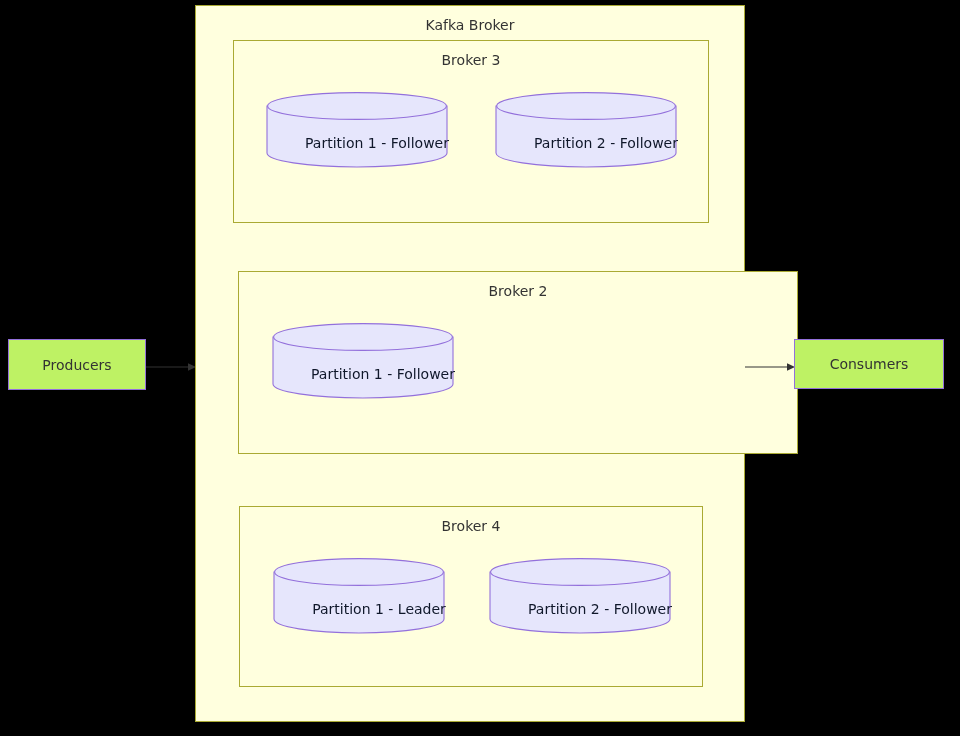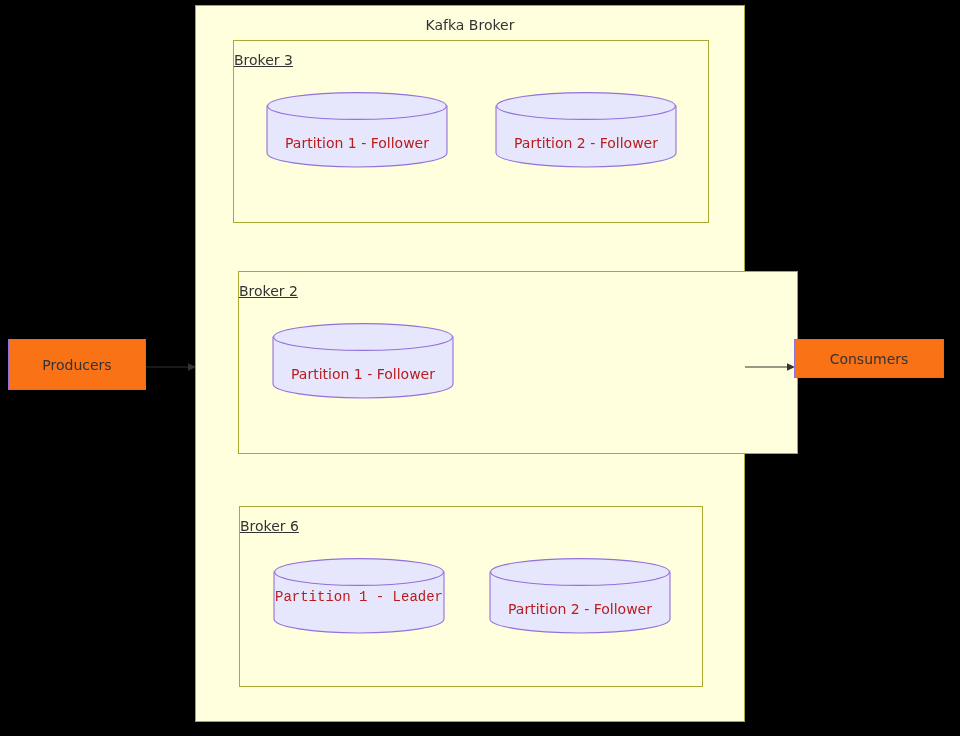--- a/index.html
+++ b/index.html
@@ -50,24 +50,24 @@
     position: absolute;
     background: #ffffde;
     border: 1px solid #aaaa33;
     box-sizing: border-box;
   }
   .broker-title {
     position: absolute;
     left: 0;
     top: 11px;
     width: 100%;
+    text-align: center;
     font-size: 14px;
     color: #333333;
     line-height: 17px;
-    text-decoration: underline;
   }
 
   #broker-3 { left: 233px; top: 40px;  width: 476px; height: 183px; }
   #broker-2 { left: 238px; top: 271px; width: 560px; height: 183px; }
   #broker-1 { left: 239px; top: 506px; width: 464px; height: 181px; }
 
   
   .cyl {
     position: absolute;
     box-sizing: border-box;
@@ -77,39 +77,40 @@
     left: 0;
     top: 0;
     overflow: visible;
   }
   .cyl-label {
     position: absolute;
     left: 0;
     width: 100%;
     text-align: center;
     font-size: 14px;
-    color: #b91c1c;
+    color: #0f172a;
     line-height: 17px;
     white-space: nowrap;
+    padding-left: 20px;
   }
 
   
   .endpoint {
     position: absolute;
-    background: #f97316;
+    background: #bef264;
     border: 1px solid #9370db;
     box-sizing: border-box;
     display: flex;
     align-items: center;
     justify-content: center;
     font-size: 14px;
     color: #333333;
   }
   #producers-box { left: 8px;  top: 339px; width: 138px; height: 51px; }
-  #consumers-box { left: 794px; top: 339px; width: 150px; height: 39px; }
+  #consumers-box { left: 794px; top: 339px; width: 150px; height: 50px; }
 
   
   .arrow {
     position: absolute;
     height: 12px;
   }
   #arrow-producers { left: 146px; top: 358px; width: 50px; }
   #arrow-consumers { left: 745px; top: 358px; width: 50px; }
 </style>
 </head>
@@ -159,28 +160,28 @@
       <svg width="180" height="75" viewBox="0 0 180 75">
         <path d="M 0 14 L 0 61 A 90 14 0 0 0 180 61 L 180 14 Z" fill="#e6e6fc" stroke="#9370db" stroke-width="1.1"></path>
         <ellipse cx="90" cy="14" rx="89.4" ry="13.4" fill="#e6e6fc" stroke="#9370db" stroke-width="1.1"></ellipse>
       </svg>
       <div class="cyl-label" style="top:43px;">Partition 1 - Follower</div>
     </div>
 
   </div>
 
   <div class="broker" id="broker-1">
-    <div class="broker-title">Broker 6</div>
+    <div class="broker-title">Broker 4</div>
 
     <div class="cyl" style="left:34px; top:51px; width:170px; height:75px;">
       <svg width="170" height="75" viewBox="0 0 170 75">
         <path d="M 0 14 L 0 61 A 85 14 0 0 0 170 61 L 170 14 Z" fill="#e6e6fc" stroke="#9370db" stroke-width="1.1"></path>
         <ellipse cx="85" cy="14" rx="84.4" ry="13.4" fill="#e6e6fc" stroke="#9370db" stroke-width="1.1"></ellipse>
       </svg>
-      <div class="cyl-label" style="top:31px;font-family:Liberation Mono, monospace;">Partition 1 - Leader</div>
+      <div class="cyl-label" style="top:43px;">Partition 1 - Leader</div>
     </div>
 
     <div class="cyl" style="left:250px; top:51px; width:180px; height:75px;">
       <svg width="180" height="75" viewBox="0 0 180 75">
         <path d="M 0 14 L 0 61 A 90 14 0 0 0 180 61 L 180 14 Z" fill="#e6e6fc" stroke="#9370db" stroke-width="1.1"></path>
         <ellipse cx="90" cy="14" rx="89.4" ry="13.4" fill="#e6e6fc" stroke="#9370db" stroke-width="1.1"></ellipse>
       </svg>
       <div class="cyl-label" style="top:43px;">Partition 2 - Follower</div>
     </div>
   </div>

